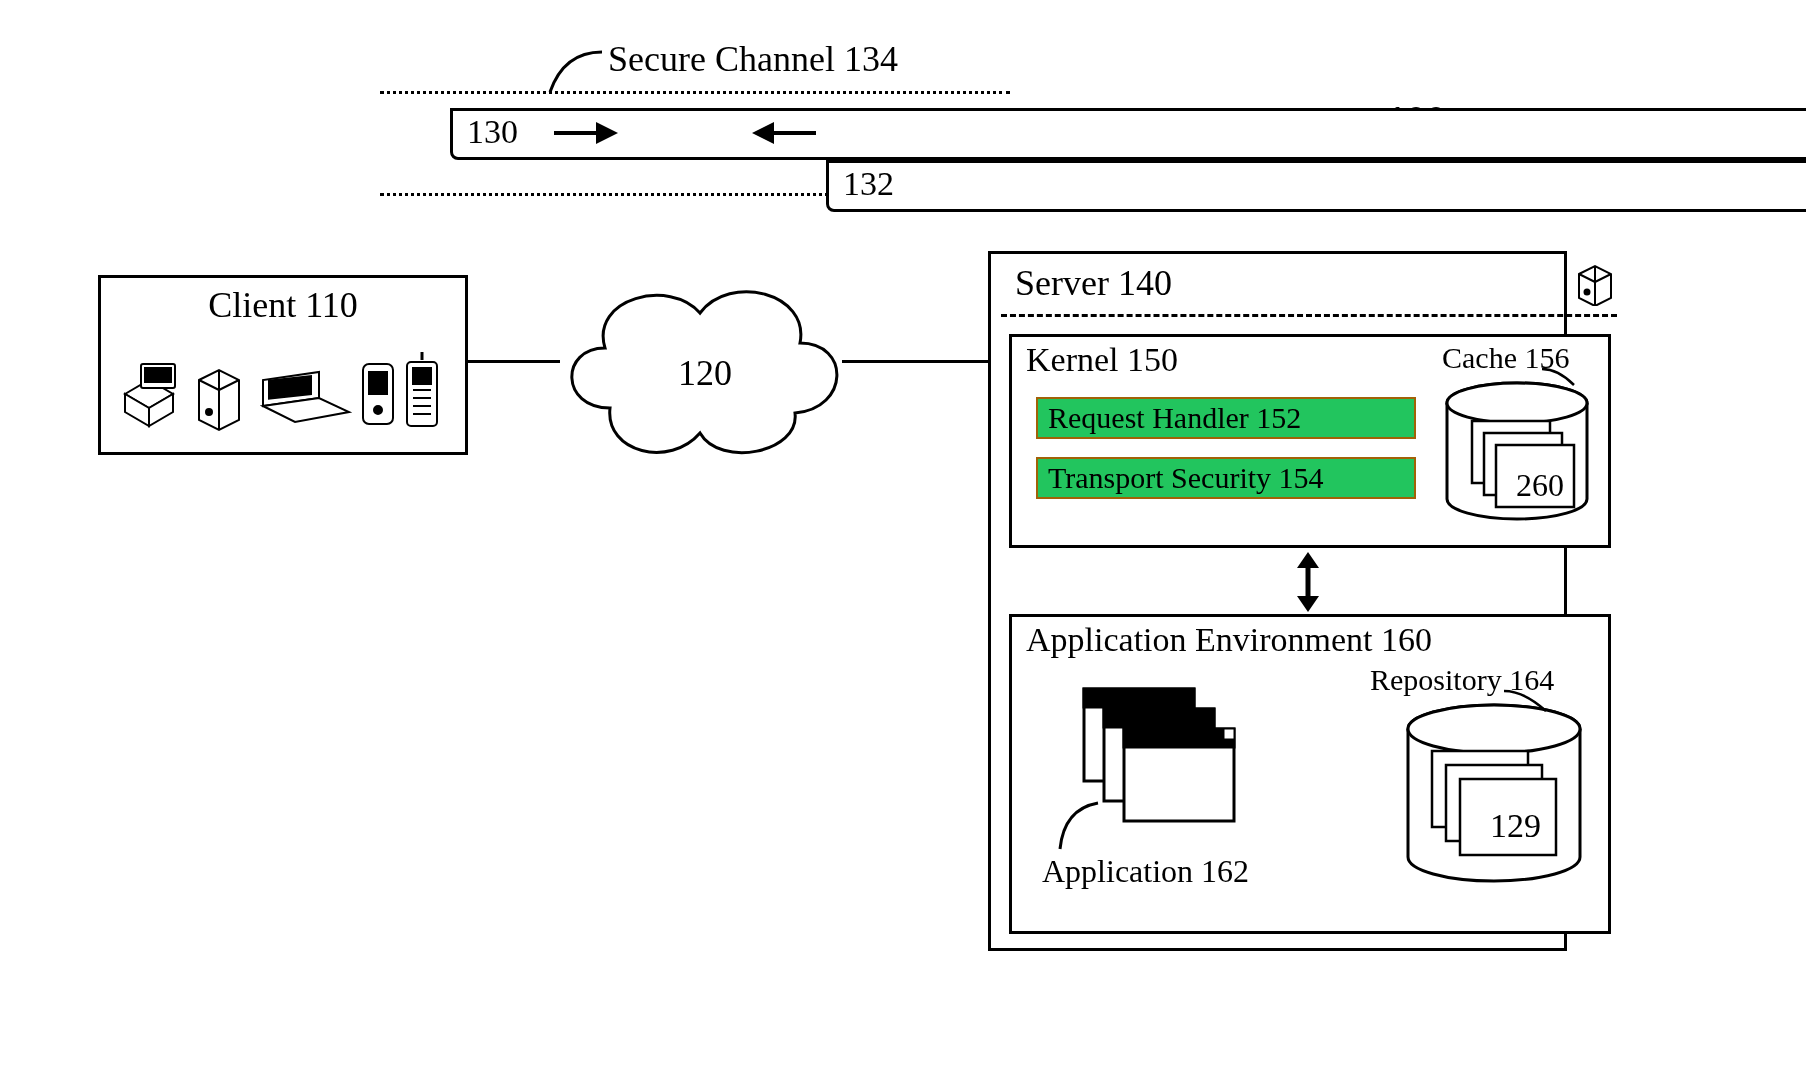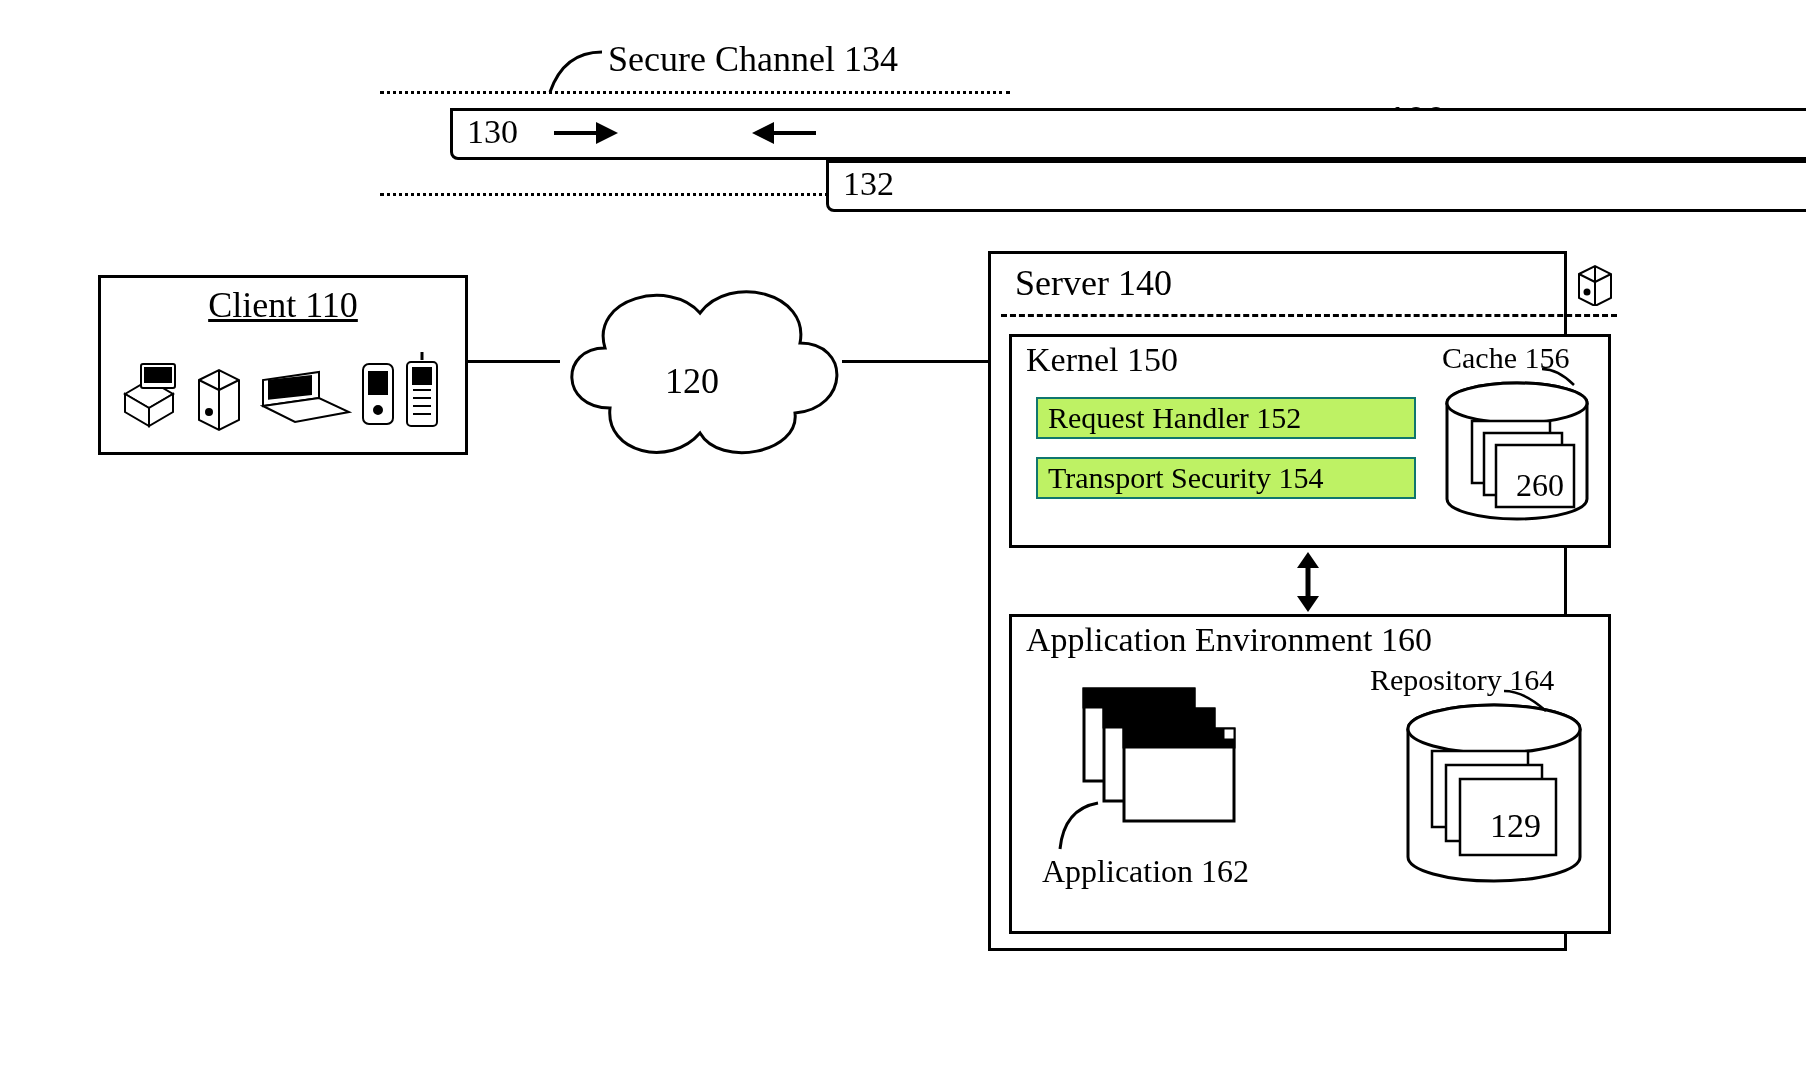--- a/index.html
+++ b/index.html
@@ -60,22 +60,22 @@
     border-left: none;
     border-bottom-right-radius: 14px 14px;
     background: #fff;
   }
 
   
   .hline { height: 0; border-top: 3px solid #000; }
 
   
   .subbox {
-    border: 2px solid #0f766e;
-    background: #bef264;
+    border: 2px solid #a16207;
+    background: #22c55e;
     font-size: 30px;
     padding: 2px 10px;
     box-sizing: border-box;
     position: absolute;
   }
 
   
   .svgicon { position: absolute; }
 
 </style>
@@ -98,21 +98,21 @@
   <line x1="4" y1="17" x2="46" y2="17" stroke="#000" stroke-width="4"></line>
   <polygon points="46,6 68,17 46,28" fill="#000"></polygon>
 </svg>
 
 <svg class="abs" style="left:750px; top:116px;" width="70" height="34">
   <line x1="24" y1="17" x2="66" y2="17" stroke="#000" stroke-width="4"></line>
   <polygon points="24,6 2,17 24,28" fill="#000"></polygon>
 </svg>
 <div class="abs note" style="left:826px; top:108px;">132</div>
 
-<div class="abs box" style="left:98px; top:275px; width:370px; height:180px;text-decoration:underline;">
+<div class="abs box" style="left:98px; top:275px; width:370px; height:180px;">
   <div class="lbl center" style="margin-top:6px; font-size:36px;">Client 110</div>
 
   <svg class="abs devices" style="left:18px; top:72px;" width="334" height="88">
 
     <g transform="translate(0,14)" stroke="#000" stroke-width="2" fill="#fff">
       <polygon points="6,30 30,16 54,30 30,44"></polygon>
       <polygon points="6,30 6,48 30,62 30,44"></polygon>
       <polygon points="54,30 54,48 30,62 30,44"></polygon>
       <rect x="22" y="0" width="34" height="24" rx="2"></rect>
       <rect x="26" y="4" width="26" height="14" fill="#000"></rect>
@@ -154,21 +154,21 @@
 
 <svg class="abs" style="left:550px; top:258px;" width="300" height="210">
   <path d="M60 150
            C10 150 10 90 55 90
            C40 40 120 20 150 55
            C180 15 260 35 250 85
            C300 85 300 150 245 155
            C250 195 170 210 150 175
            C120 210 55 195 60 150 Z" fill="#fff" stroke="#000" stroke-width="3"></path>
 </svg>
-<div class="abs lbl center" style="left:592px; top:352px; width:200px; font-size:36px;margin-top:8px;">120</div>
+<div class="abs lbl center" style="left:605px; top:352px; width:200px; font-size:36px;">120</div>
 
 <div class="abs hline" style="left:842px; top:360px; width:146px;"></div>
 
 <div class="abs box" style="left:988px; top:235px; width:579px; height:700px;margin-top:16px;">
   <div class="abs lbl" style="left:24px; top:8px; font-size:36px;">Server  140</div>
 
   <svg class="abs" style="left:584px; top:8px;" width="40" height="44">
     <g stroke="#000" stroke-width="2" fill="#fff">
       <polygon points="4,12 20,4 36,12 36,36 20,44 4,36"></polygon>
       <line x1="20" y1="4" x2="20" y2="44"></line>

